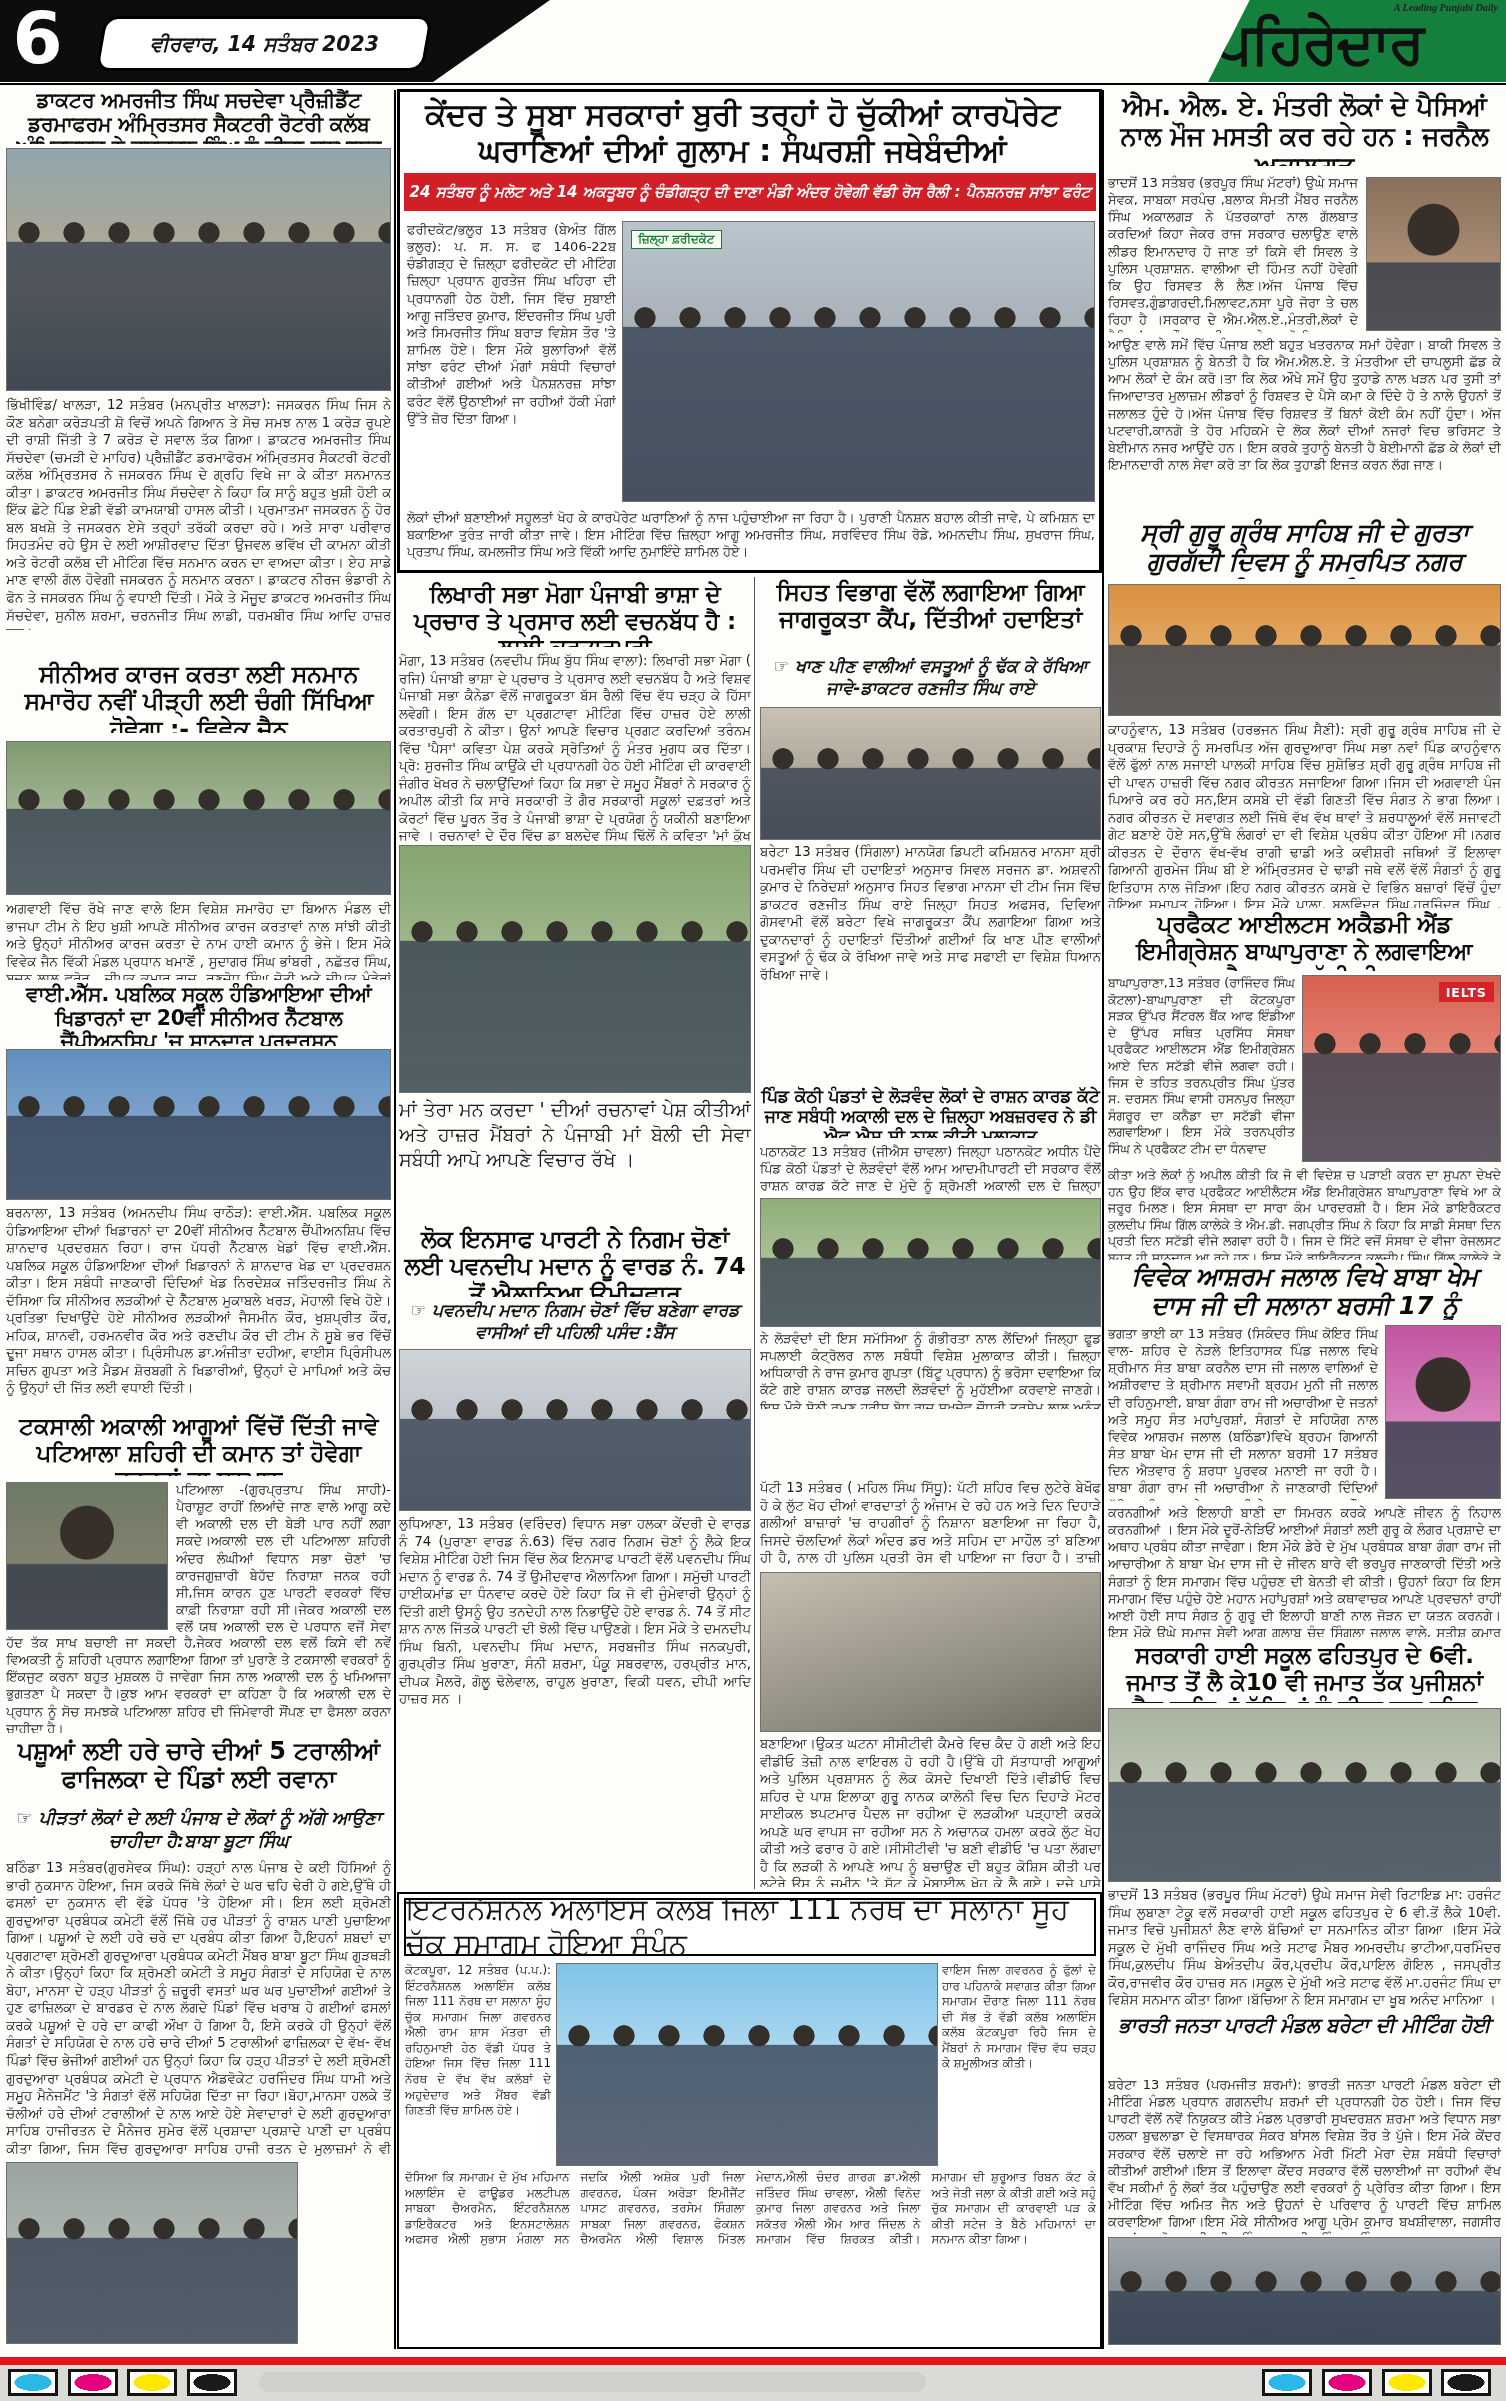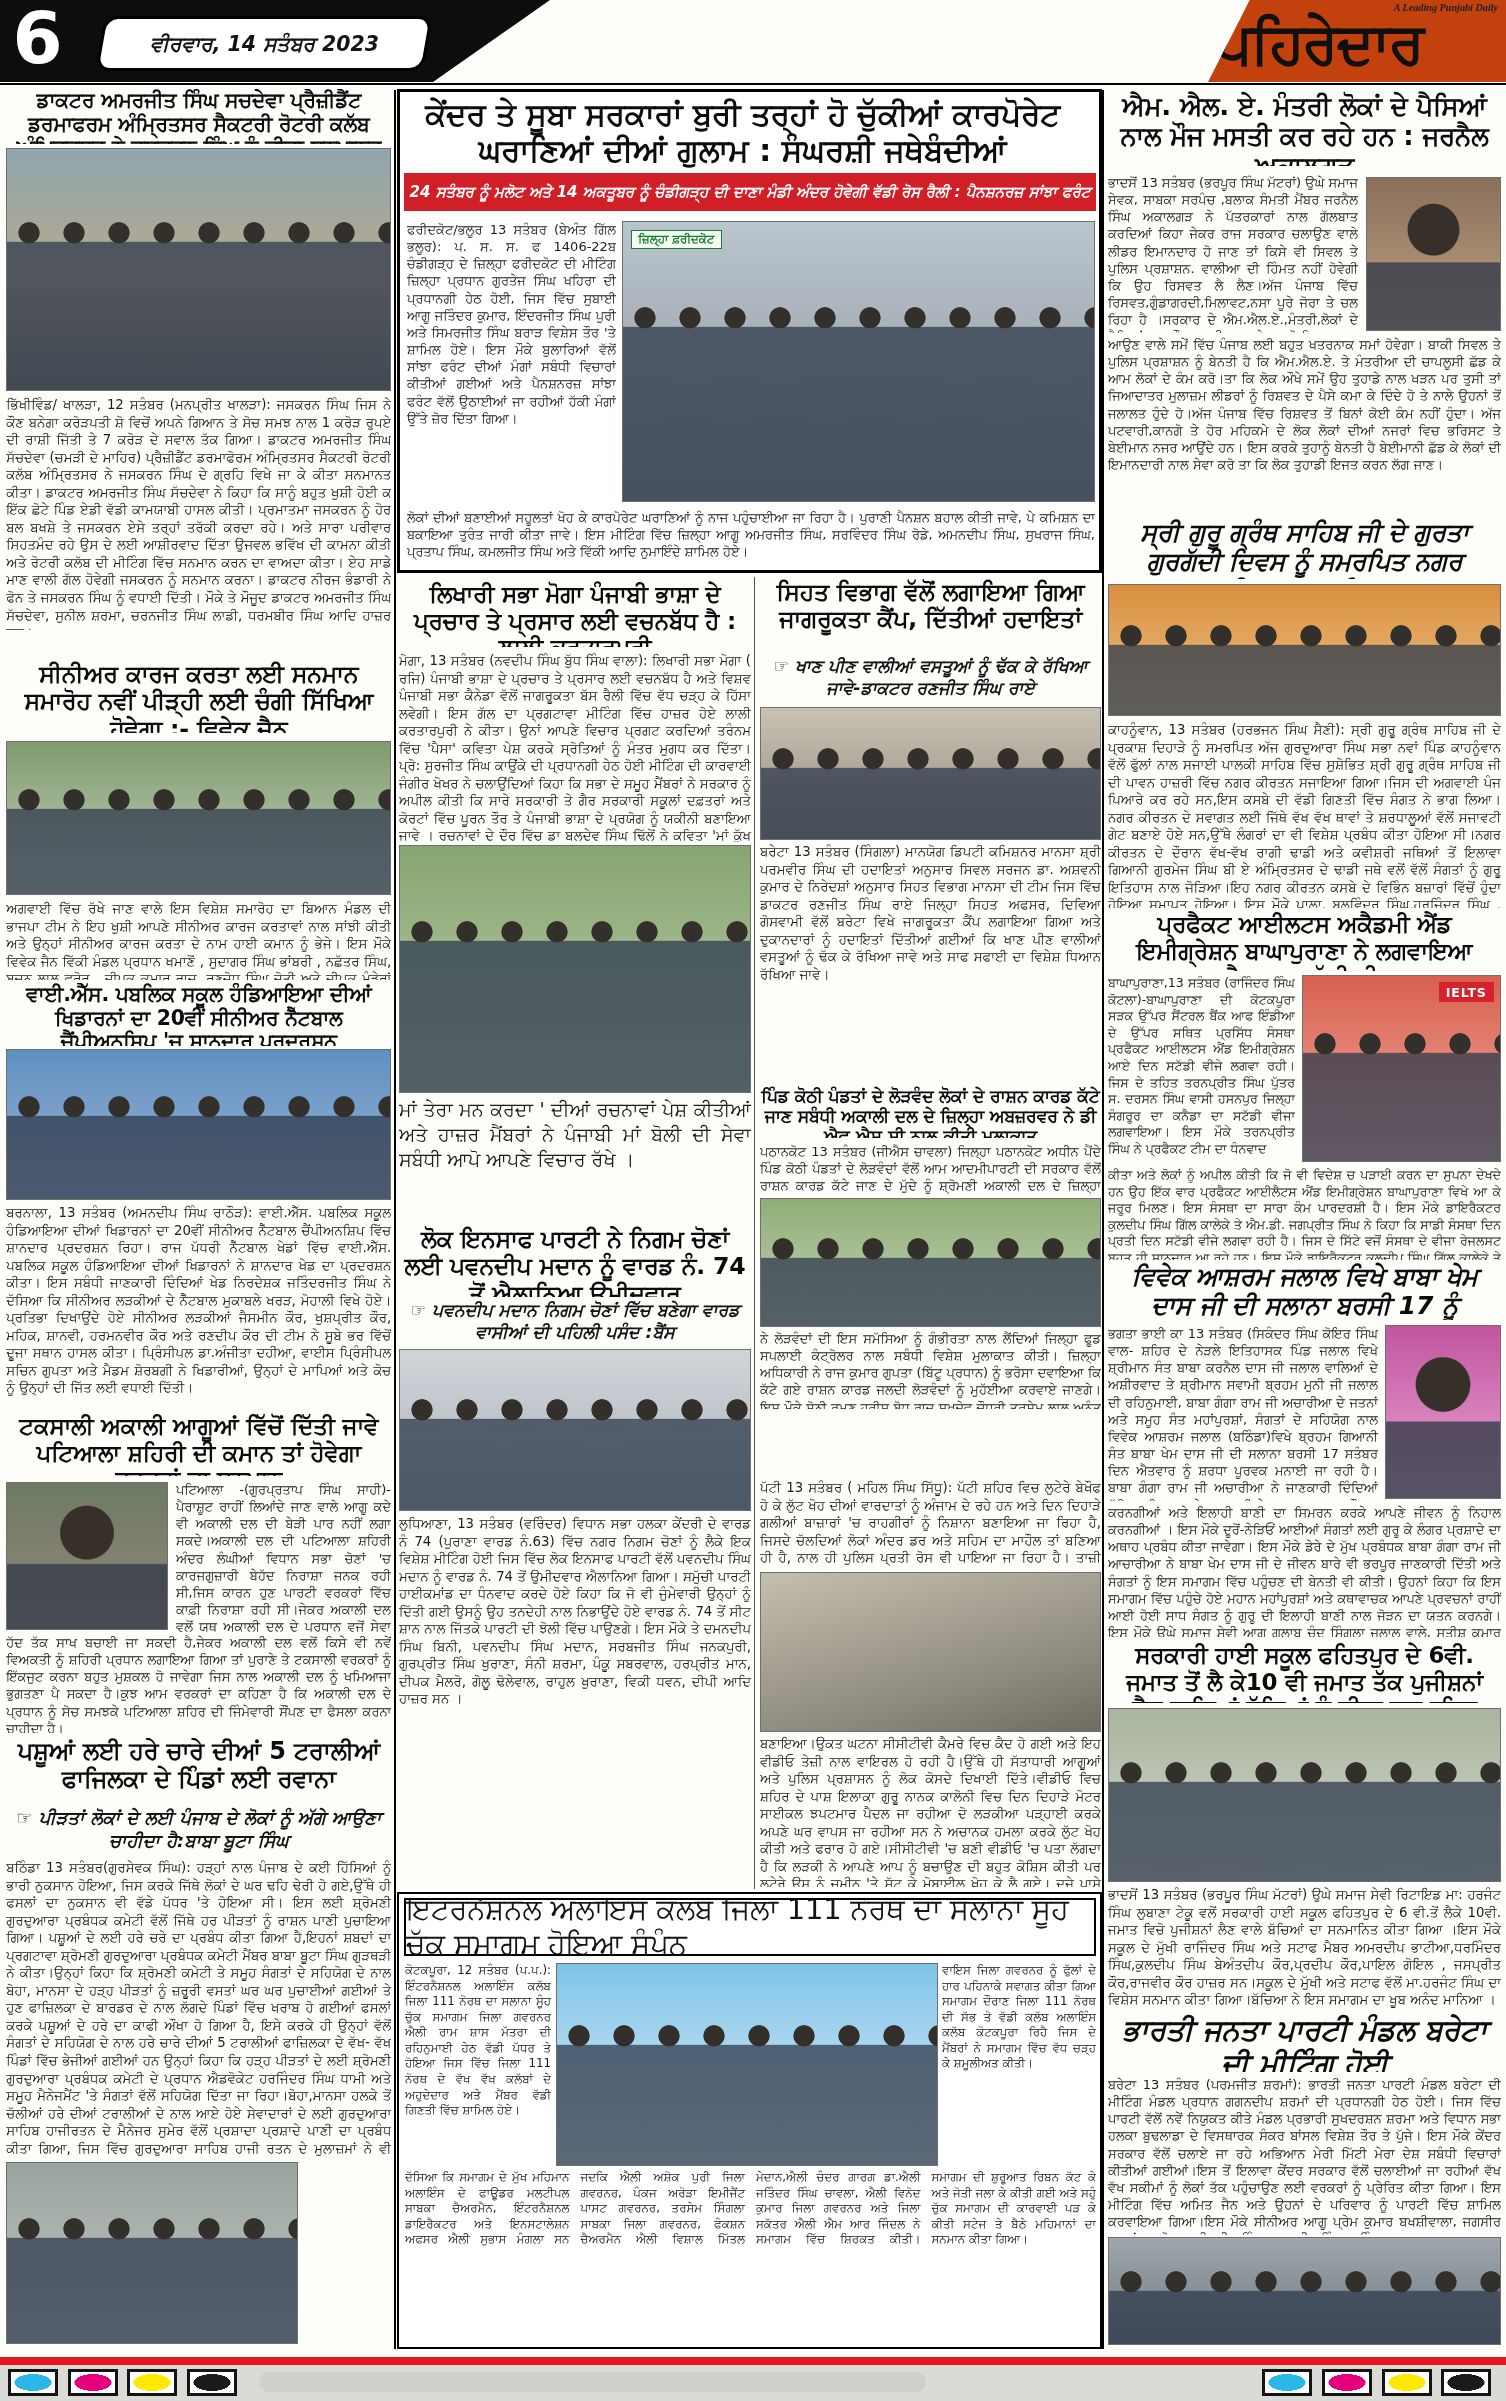--- a/index.html
+++ b/index.html
@@ -6,21 +6,21 @@
   #page{position:relative;width:1506px;height:2401px;background:#fdfdfa;overflow:hidden;
         font-family:"DejaVu Sans","Liberation Sans",sans-serif;color:#141414}
 
   
   .hdr-black{position:absolute;left:0;top:0;width:550px;height:82px;background:#0d0d0d;
              clip-path:polygon(0 0,550px 0,433px 82px,0 82px)}
   .page-num{position:absolute;left:12.6px;top:-3.1px;font-size:72px;font-weight:800;color:#fff;line-height:82px}
   .date-pill{position:absolute;left:100px;top:15.7px;width:322px;height:49px;background:#fff;border:3.1px solid #000;
              border-radius:14px;transform:skewX(-10deg);display:flex;align-items:center;justify-content:center}
   .date-pill span{transform:skewX(10deg);font-size:20.4px;font-weight:800;font-style:italic;white-space:nowrap}
-  .masthead{position:absolute;right:0;top:0;width:298px;height:82px;background:#c2410c;
+  .masthead{position:absolute;right:0;top:0;width:298px;height:82px;background:#15803d;
             clip-path:polygon(14% 0,100% 0,100% 100%,0 100%);text-align:right;padding:0 7.9px;box-sizing:border-box}
   .tagline{font-family:"Liberation Serif","DejaVu Serif",serif;font-style:italic;font-weight:700;font-size:10.2px;
            margin-top:2.4px;color:#222}
   .mast-title{font-size:57px;font-weight:900;letter-spacing:-1.6px;color:#101010;line-height:61px;text-align:left}
   .hdr-rule{position:absolute;left:0;top:83px;width:1506px;height:2.4px;background:#000}
 
   
   .hl{position:absolute;font-weight:800;color:#0c0c0c;line-height:1.16;text-align:center;overflow:hidden;letter-spacing:-0.2px}
   .body{position:absolute;text-align:justify;overflow:hidden;color:#1b1b1b;line-height:1.32}
   .sub{position:absolute;font-weight:800;font-style:italic;text-align:center;overflow:hidden;line-height:1.25}
@@ -179,21 +179,21 @@
 
   <div class="hl" style="left:1108px;top:1262px;width:393px;height:58px;font-size:25px;font-style:italic">ਵਿਵੇਕ ਆਸ਼ਰਮ ਜਲਾਲ ਵਿਖੇ ਬਾਬਾ ਖੇਮ ਦਾਸ ਜੀ ਦੀ ਸਲਾਨਾ ਬਰਸੀ 17 ਨੂੰ</div>
   <div class="body" style="left:1108px;top:1325px;width:270px;height:176px;font-size:13px">ਭਗਤਾ ਭਾਈ ਕਾ 13 ਸਤੰਬਰ (ਸਿਕੰਦਰ ਸਿੰਘ ਕੋਇਰ ਸਿੰਘ ਵਾਲ- ਸ਼ਹਿਰ ਦੇ ਨੇੜਲੇ ਇਤਿਹਾਸਕ ਪਿੰਡ ਜਲਾਲ ਵਿਖੇ ਸ਼੍ਰੀਮਾਨ ਸੰਤ ਬਾਬਾ ਕਰਨੈਲ ਦਾਸ ਜੀ ਜਲਾਲ ਵਾਲਿਆਂ ਦੇ ਅਸ਼ੀਰਵਾਦ ਤੇ ਸ਼੍ਰੀਮਾਨ ਸਵਾਮੀ ਬ੍ਰਹਮ ਮੁਨੀ ਜੀ ਜਲਾਲ ਦੀ ਰਹਿਨੁਮਾਈ, ਬਾਬਾ ਗੰਗਾ ਰਾਮ ਜੀ ਅਚਾਰੀਆ ਦੇ ਜਤਨਾਂ ਅਤੇ ਸਮੂਹ ਸੰਤ ਮਹਾਂਪੁਰਸ਼ਾਂ, ਸੰਗਤਾਂ ਦੇ ਸਹਿਯੋਗ ਨਾਲ ਵਿਵੇਕ ਆਸ਼ਰਮ ਜਲਾਲ (ਬਠਿੰਡਾ)ਵਿਖੇ ਬ੍ਰਹਮ ਗਿਆਨੀ ਸੰਤ ਬਾਬਾ ਖੇਮ ਦਾਸ ਜੀ ਦੀ ਸਲਾਨਾ ਬਰਸੀ 17 ਸਤੰਬਰ ਦਿਨ ਐਤਵਾਰ ਨੂੰ ਸ਼ਰਧਾ ਪੂਰਵਕ ਮਨਾਈ ਜਾ ਰਹੀ ਹੈ। ਬਾਬਾ ਗੰਗਾ ਰਾਮ ਜੀ ਅਚਾਰੀਆ ਨੇ ਜਾਣਕਾਰੀ ਦਿੰਦਿਆਂ ਦੱਸਿਆ ਕਿ ਬਾਬਾ ਖੇਮ ਦਾਸ ਜੀ ਦੇ ਸਲਾਨਾ ਸਮਾਗਮ ਦੌਰਾਨ ਹਜ਼ਾਰਾਂ ਦੀ ਗਿਣਤੀ ਵਿੱਚ ਸੰਗਤਾਂ ਸ਼ਿਰਕਤ</div>
   <div class="photo portrait ph-pink" style="left:1385px;top:1325px;width:116px;height:174px"></div>
   <div class="body" style="left:1108px;top:1504px;width:393px;height:133px;font-size:13px">ਕਰਨਗੀਆਂ ਅਤੇ ਇਲਾਹੀ ਬਾਣੀ ਦਾ ਸਿਮਰਨ ਕਰਕੇ ਆਪਣੇ ਜੀਵਨ ਨੂੰ ਨਿਹਾਲ ਕਰਨਗੀਆਂ । ਇਸ ਮੌਕੇ ਦੂਰੋਂ-ਨੇੜਿਓਂ ਆਈਆਂ ਸੰਗਤਾਂ ਲਈ ਗੁਰੂ ਕੇ ਲੰਗਰ ਪ੍ਰਸ਼ਾਦੇ ਦਾ ਅਥਾਹ ਪ੍ਰਬੰਧ ਕੀਤਾ ਜਾਵੇਗਾ। ਇਸ ਮੌਕੇ ਡੇਰੇ ਦੇ ਮੁੱਖ ਪ੍ਰਬੰਧਕ ਬਾਬਾ ਗੰਗਾ ਰਾਮ ਜੀ ਆਚਾਰੀਆ ਨੇ ਬਾਬਾ ਖੇਮ ਦਾਸ ਜੀ ਦੇ ਜੀਵਨ ਬਾਰੇ ਵੀ ਭਰਪੂਰ ਜਾਣਕਾਰੀ ਦਿੱਤੀ ਅਤੇ ਸੰਗਤਾਂ ਨੂੰ ਇਸ ਸਮਾਗਮ ਵਿੱਚ ਪਹੁੰਚਣ ਦੀ ਬੇਨਤੀ ਵੀ ਕੀਤੀ। ਉਹਨਾਂ ਕਿਹਾ ਕਿ ਇਸ ਸਮਾਗਮ ਵਿੱਚ ਪਹੁੰਚੇ ਹੋਏ ਮਹਾਨ ਮਹਾਂਪੁਰਸ਼ਾਂ ਅਤੇ ਕਥਾਵਾਚਕ ਆਪਣੇ ਪ੍ਰਵਚਨਾਂ ਰਾਹੀਂ ਆਈ ਹੋਈ ਸਾਧ ਸੰਗਤ ਨੂੰ ਗੁਰੂ ਦੀ ਇਲਾਹੀ ਬਾਣੀ ਨਾਲ ਜੋੜਨ ਦਾ ਯਤਨ ਕਰਨਗੇ। ਇਸ ਮੌਕੇ ਉਘੇ ਸਮਾਜ ਸੇਵੀ ਆਗੂ ਗੁਲਾਬ ਚੰਦ ਸਿੰਗਲਾ ਜਲਾਲ ਵਾਲੇ, ਸਤੀਸ਼ ਕੁਮਾਰ ਕਲਿਆਣ ਅਤੇ ਹੋਰ ਪਤਵੰਤੇ ਹਾਜ਼ਰ ਸਨ।</div>
 
   <div class="hl" style="left:1108px;top:1642px;width:393px;height:61px;font-size:23px">ਸਰਕਾਰੀ ਹਾਈ ਸਕੂਲ ਫਹਿਤਪੁਰ ਦੇ 6ਵੀ. ਜਮਾਤ ਤੋਂ ਲੈ ਕੇ10 ਵੀ ਜਮਾਤ ਤੱਕ ਪੁਜੀਸ਼ਨਾਂ ਲੈਣ ਵਾਲਿਆਂ ਬੱਚਿਆਂ ਨੂੰ ਕੀਤਾ ਸਨਮਾਨਿਤ</div>
   <div class="photo crowd ph-school" style="left:1108px;top:1708px;width:393px;height:174px"></div>
   <div class="body" style="left:1108px;top:1886px;width:393px;height:126px;font-size:13.3px">ਭਾਦਸੋਂ 13 ਸਤੰਬਰ (ਭਰਪੂਰ ਸਿੰਘ ਮੱਟਰਾਂ) ਉਘੇ ਸਮਾਜ ਸੇਵੀ ਰਿਟਾਇਡ ਮਾ: ਹਰਜੰਟ ਸਿੰਘ ਲੁਬਾਣਾ ਟੇਕੂ ਵਲੋਂ ਸਰਕਾਰੀ ਹਾਈ ਸਕੂਲ ਫਹਿਤਪੁਰ ਦੇ 6 ਵੀ.ਤੋਂ ਲੈਕੇ 10ਵੀ. ਜਮਾਤ ਵਿਚੋ ਪੁਜੀਸ਼ਨਾਂ ਲੈਣ ਵਾਲੇ ਬੱਚਿਆਂ ਦਾ ਸਨਮਾਨਿਤ ਕੀਤਾ ਗਿਆ ।ਇਸ ਮੌਕੇ ਸਕੂਲ ਦੇ ਮੁੱਖੀ ਰਾਜਿੰਦਰ ਸਿੰਘ ਅਤੇ ਸਟਾਫ ਮੈਬਰ ਅਮਰਦੀਪ  ਭਾਟੀਆ,ਧਰਮਿੰਦਰ ਸਿੰਘ,ਕੁਲਦੀਪ ਸਿੰਘ ਬੇਅੰਤਦੀਪ ਕੌਰ,ਪ੍ਰਦੀਪ ਕੌਰ,ਪਾਇਲ ਗੋਇਲ , ਜਸਪ੍ਰੀਤ ਕੌਰ,ਰਾਜਵੀਰ ਕੌਰ ਹਾਜ਼ਰ ਸਨ।ਸਕੂਲ ਦੇ ਮੁੱਖੀ ਅਤੇ ਸਟਾਫ ਵੱਲੋਂ ਮਾ.ਹਰਜੰਟ ਸਿੰਘ ਦਾ ਵਿਸ਼ੇਸ ਸਨਮਾਨ ਕੀਤਾ ਗਿਆ।ਬੱਚਿਆ ਨੇ ਇਸ ਸਮਾਗਮ ਦਾ ਖੂਬ ਅਨੰਦ ਮਾਨਿਆ ।</div>
 
-  <div class="hl" style="left:1108px;top:2014px;width:393px;height:58px;font-size:29px;font-style:italic">ਭਾਰਤੀ ਜਨਤਾ ਪਾਰਟੀ ਮੰਡਲ ਬਰੇਟਾ ਦੀ ਮੀਟਿੰਗ ਹੋਈ</div>
+  <div class="hl" style="left:1108px;top:2014px;width:393px;height:58px;font-size:20px;font-style:italic">ਭਾਰਤੀ ਜਨਤਾ ਪਾਰਟੀ ਮੰਡਲ ਬਰੇਟਾ ਦੀ ਮੀਟਿੰਗ ਹੋਈ</div>
   <div class="body" style="left:1108px;top:2076px;width:393px;height:159px;font-size:13px">ਬਰੇਟਾ 13 ਸਤੰਬਰ (ਪਰਮਜੀਤ ਸ਼ਰਮਾਂ): ਭਾਰਤੀ ਜਨਤਾ ਪਾਰਟੀ ਮੰਡਲ ਬਰੇਟਾ ਦੀ ਮੀਟਿੰਗ ਮੰਡਲ ਪ੍ਰਧਾਨ ਗਗਨਦੀਪ ਸ਼ਰਮਾਂ ਦੀ ਪ੍ਰਧਾਨਗੀ ਹੇਠ ਹੋਈ। ਜਿਸ ਵਿੱਚ ਪਾਰਟੀ ਵੱਲੋਂ ਨਵੇਂ ਨਿਯੁਕਤ ਕੀਤੇ ਮੰਡਲ ਪ੍ਰਭਾਰੀ ਸੁਖਦਰਸ਼ਨ ਸ਼ਰਮਾ ਅਤੇ ਵਿਧਾਨ ਸਭਾ ਹਲਕਾ ਬੁਢਲਾਡਾ ਦੇ ਵਿਸਥਾਰਕ ਸੰਕਰ ਬਾਂਸਲ ਵਿਸ਼ੇਸ਼ ਤੌਰ ਤੇ ਪੁੱਜੇ। ਇਸ ਮੌਕੇ ਕੇਂਦਰ ਸਰਕਾਰ ਵੱਲੋਂ ਚਲਾਏ ਜਾ ਰਹੇ ਅਭਿਆਨ ਮੇਰੀ ਮਿੱਟੀ ਮੇਰਾ ਦੇਸ਼ ਸਬੰਧੀ ਵਿਚਾਰਾਂ ਕੀਤੀਆਂ ਗਈਆਂ।ਇਸ ਤੋਂ ਇਲਾਵਾ ਕੇਂਦਰ ਸਰਕਾਰ ਵੱਲੋਂ ਚਲਾਈਆਂ ਜਾ ਰਹੀਆਂ ਵੱਖ ਵੱਖ ਸਕੀਮਾਂ ਨੂੰ ਲੋਕਾਂ ਤੱਕ ਪਹੁੰਚਾਉਣ ਲਈ ਵਰਕਰਾਂ ਨੂੰ ਪ੍ਰੇਰਿਤ ਕੀਤਾ ਗਿਆ। ਇਸ ਮੀਟਿੰਗ ਵਿੱਚ ਅਮਿਤ ਜੈਨ ਅਤੇ ਉਹਨਾਂ ਦੇ ਪਰਿਵਾਰ ਨੂੰ ਪਾਰਟੀ ਵਿੱਚ ਸ਼ਾਮਿਲ ਕਰਵਾਇਆ ਗਿਆ।ਇਸ ਮੌਕੇ ਸੀਨੀਅਰ ਆਗੂ ਪ੍ਰੇਮ ਕੁਮਾਰ ਬਖਸ਼ੀਵਾਲਾ, ਜਗਸੀਰ ਸ਼ਰਮਾਂ , ਅਸ਼ੋਕ ਕਾਲੀ, ਗੀਸ਼ੂ ਜਿੰਦਲ, ਬਲਵੀਰ ਸਿੰਘ, ਨਰਿੰਦਰ ਕੁਮਾਰ ਹਾਜਰ ਸਨ।</div>
   <div class="photo crowd ph-shop" style="left:1108px;top:2237px;width:393px;height:108px"></div>
 
   <div class="red-rule"></div>
   <div class="gray-band"></div>
   <div class="mark mk-c" style="left:7.9px">
       <i></i>
     </div>
   <div class="mark mk-m" style="left:68px">
       <i></i>

